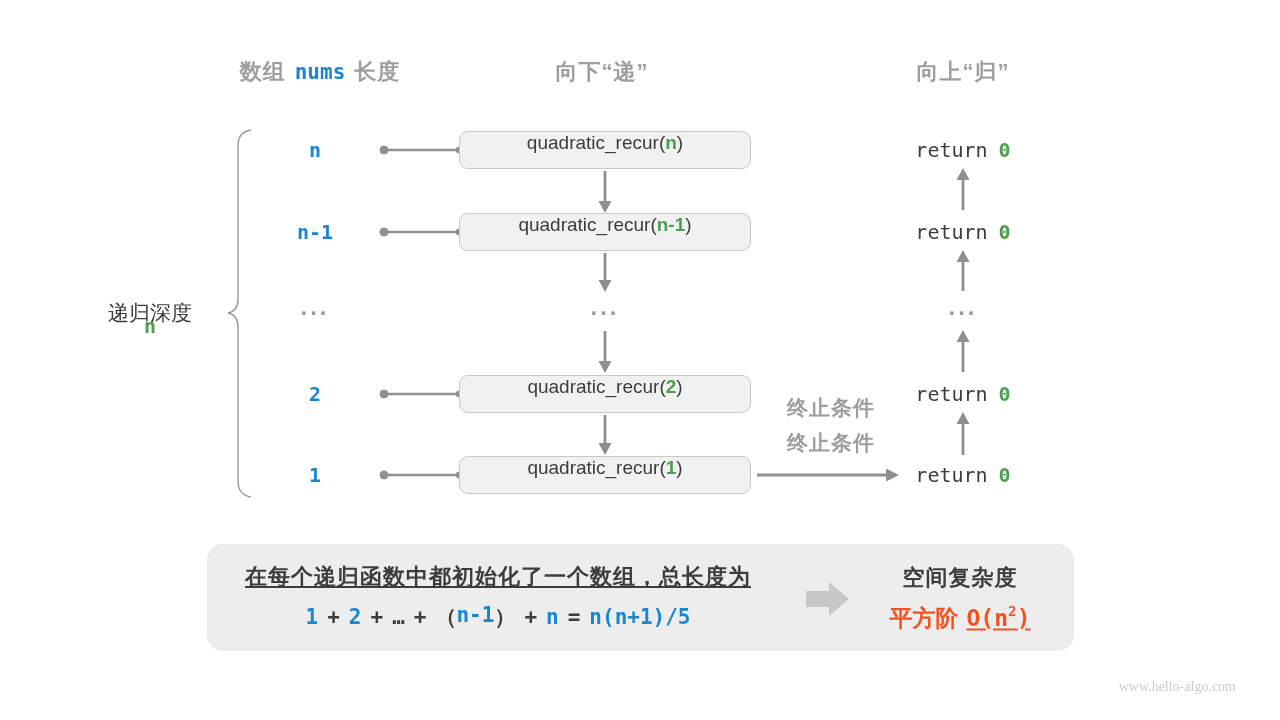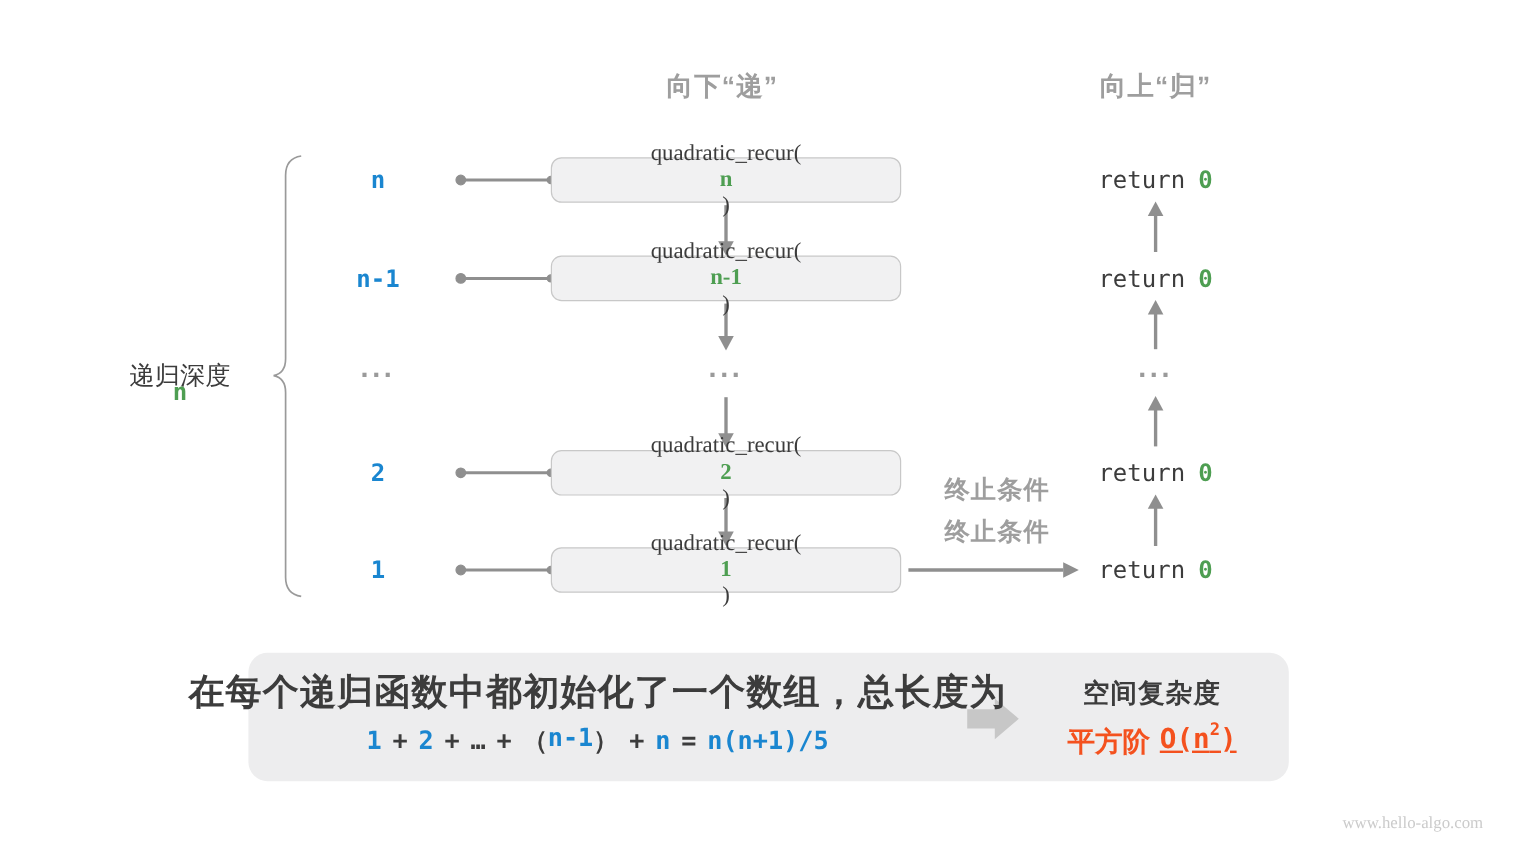--- a/index.html
+++ b/index.html
@@ -17,44 +17,44 @@
 
   .hdr{font-size:22px;font-weight:700;color:var(--gray_text);letter-spacing:1px;}
   .hdr-flex{display:flex;align-items:center;gap:9px;}
   .hdr-var{color:var(--blue);font-weight:700;font-size:21px;letter-spacing:0;}
 
   .depth{font-size:20px;font-weight:700;color:var(--blue);}
   .dots{font-size:24px;font-weight:700;color:var(--dots);letter-spacing:3px;}
 
   .call-box{position:absolute;left:459px;width:292px;height:38px;box-sizing:border-box;
             background:var(--box_bg);border:1.5px solid var(--box_border);border-radius:9px;
-            display:flex;align-items:center;justify-content:center;
-            font-family:Liberation Serif, serif;
-            font-size:19px;color:var(--dark_text);flex-direction:column;}
+            display:flex;align-items:flex-start;justify-content:center;
+            font-family:Liberation Sans, sans-serif;
+            font-size:19px;color:var(--dark_text);}
   .call-box .arg{color:var(--green);font-weight:700;}
 
   .ret{font-size:20px;color:var(--dark_text);}
   .ret .zero{color:var(--green);font-weight:700;margin-left:0.55em;}
 
   .brace-label{font-size:21px;color:var(--dark_text);font-weight:500;margin-top:19px;}
   .brace-n{font-size:20px;font-weight:700;color:var(--green);}
 
   .trigger{font-size:21px;font-weight:700;color:var(--gray_text);letter-spacing:1px;}
 
   .panel{position:absolute;left:207px;top:544px;width:867px;height:107px;
          background:var(--panel_bg);border-radius:16px;}
-  .summary-line1{font-size:30px;font-weight:600;color:var(--dark_text);letter-spacing:1px;}
+  .summary-line1{font-size:22px;font-weight:600;color:var(--dark_text);letter-spacing:1px;text-decoration:underline;}
   .formula{display:flex;align-items:center;gap:9px;
            font-family:"DejaVu Sans Mono","Liberation Mono",monospace;
            font-size:21px;font-weight:700;}
   .tok-blue{color:var(--blue);}
   .tok-dark{color:var(--dark_text);}
   .paren-group{display:flex;gap:0;}
   .result-title{font-size:22px;font-weight:700;color:var(--dark_text);letter-spacing:1px;}
-  .result-value{font-size:23px;font-weight:700;color:var(--orange);display:flex;align-items:flex-start;gap:8px;}
+  .result-value{font-size:23px;font-weight:700;color:var(--orange);display:flex;align-items:center;gap:8px;}
   .result-value .big-o{font-family:"DejaVu Sans Mono","Liberation Mono",monospace;text-decoration:underline;}
   .sup{font-size:0.62em;vertical-align:super;position:relative;top:-2px;}
 
   .watermark{position:absolute;right:44px;top:679px;
              font-family:Liberation Serif, serif;
              font-size:14px;color:var(--watermark);}
 </style>
 </head>
 <body>
 
@@ -104,20 +104,25 @@
     </g>
 
     <g stroke="var(--line_gray)" fill="var(--line_gray)" stroke-width="2.8">
       <line x1="757" y1="475" x2="886" y2="475"></line>
         <polygon points="899,475 886,468.5 886,481.5" stroke="none"></polygon>
     </g>
 
     <polygon fill="var(--fat_arrow)" points="806,591 829,591 829,582 849,599 829,616 829,607 806,607"></polygon>
   </svg>
 
+  <div class="abs-center hdr hdr-flex" style="left:320px;top:72px">
+    <span>数组</span>
+    <span class="mono hdr-var">nums</span>
+    <span>长度</span>
+  </div>
   <div class="abs-center hdr" style="left:602px;top:72px">向下“递”</div>
   <div class="abs-center hdr" style="left:963px;top:72px">向上“归”</div>
 
   <div class="abs-center brace-label" style="left:150px;top:294px">递归深度</div>
   <div class="abs-center brace-n mono" style="left:150px;top:326px">n</div>
 
   <div class="abs-center depth mono" style="left:315px;top:150px">n</div>
   <div class="call-box" style="top:131px">
     <span>quadratic_recur(</span>
       <span class="arg">n</span>

